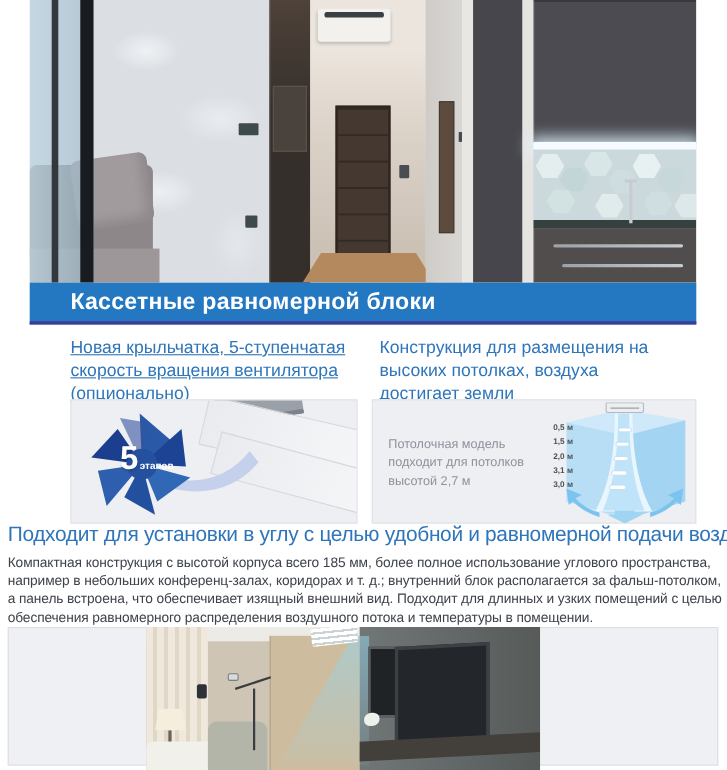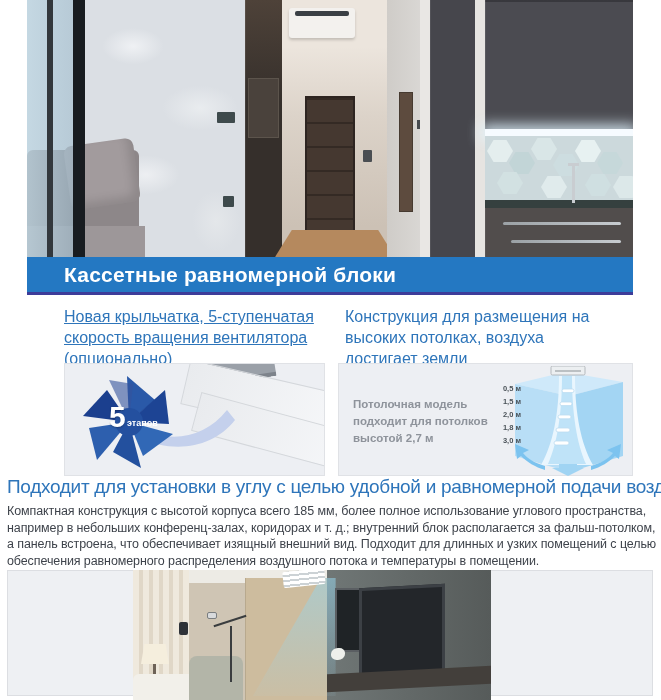--- a/index.html
+++ b/index.html
@@ -67,21 +67,21 @@
   .feat-box-left { left:64px; width:261px; }
   .feat-box-right { left:338px; width:295px; overflow:visible; }
 
   
   .fan-vane { background:linear-gradient(100deg,#e9ebee,#f8f9fb); border:1px solid #d4d7db; }
   .fan-body { left:130px; top:-6px; width:80px; height:24px; background:#9aa0a8; transform:rotate(-9deg); box-shadow:inset 0 -4px 0 #7d838b; }
   .fan-badge-num { color:#ffffff; font-size:30px; font-weight:bold; text-shadow:0 1px 2px rgba(0,0,0,.25); }
   .fan-badge-lbl { color:#ffffff; font-size:9px; font-weight:bold; }
 
   
-  .ceil-caption { left:14px; top:32px; width:140px; color:#8e939b; font-size:11.5px; line-height:17px;font-weight:bold; }
+  .ceil-caption { left:14px; top:32px; width:140px; color:#8e939b; font-size:11.5px; line-height:17px; }
   .diagram { left:140px; top:2px; width:150px; height:110px; }
   .hlabel { position:absolute; left:0; width:42px; text-align:right; color:#4a5258; font-size:7.5px; font-weight:bold; }
 
   
   .corner-head { left:7px; top:476px; width:650px; color:#2e75ba; font-size:19px; letter-spacing:-.3px; white-space:nowrap; }
   .corner-body { left:7px; top:503px; width:650px; color:#3e434b; font-size:12.5px; line-height:16.5px; letter-spacing:-.1px; }
 
   
   .bottom-panel { left:7px; top:570px; width:646px; height:126px; background:#eef0f3; border:1px solid #dcdee2; }
   .photo-bottom { left:133px; top:570px; width:358px; height:130px; overflow:hidden; background:#cfc5b4; }
@@ -208,21 +208,21 @@
         </g>
         <g fill="#7cc3ef">
           <path d="M38,100 C28,97 21,93 16,87 L22,84 L8,78 L10,93 L14,90 C20,96 28,101 38,104 Z"></path>
           <path d="M84,100 C94,97 101,93 106,87 L100,84 L114,78 L112,93 L108,90 C102,96 94,101 84,104 Z"></path>
           <polygon points="52,98 70,98 70,102 77,102 61,110 45,102 52,102" fill="#a0d4f3"></polygon>
         </g>
       </svg>
       <span class="hlabel" style="top:18px;">0,5 м</span>
       <span class="hlabel" style="top:31px;">1,5 м</span>
       <span class="hlabel" style="top:44px;">2,0 м</span>
-      <span class="hlabel" style="top:57px;">1,8 м</span>
+      <span class="hlabel" style="top:57px;">3,1 м</span>
       <span class="hlabel" style="top:70px;">3,0 м</span>
     </div>
   </div>
 
   <div class="abs corner-head">Подходит для установки в углу с целью удобной и равномерной подачи воздуха</div>
   <p class="abs corner-body">Компактная конструкция с высотой корпуса всего 185 мм, более полное использование углового пространства, например в небольших конференц-залах, коридорах и т. д.; внутренний блок располагается за фальш-потолком, а панель встроена, что обеспечивает изящный внешний вид. Подходит для длинных и узких помещений с целью обеспечения равномерного распределения воздушного потока и температуры в помещении.</p>
 
   <div class="abs bottom-panel"></div>
   <div class="abs photo-bottom">
     <div class="abs bp-ceiling"></div>

